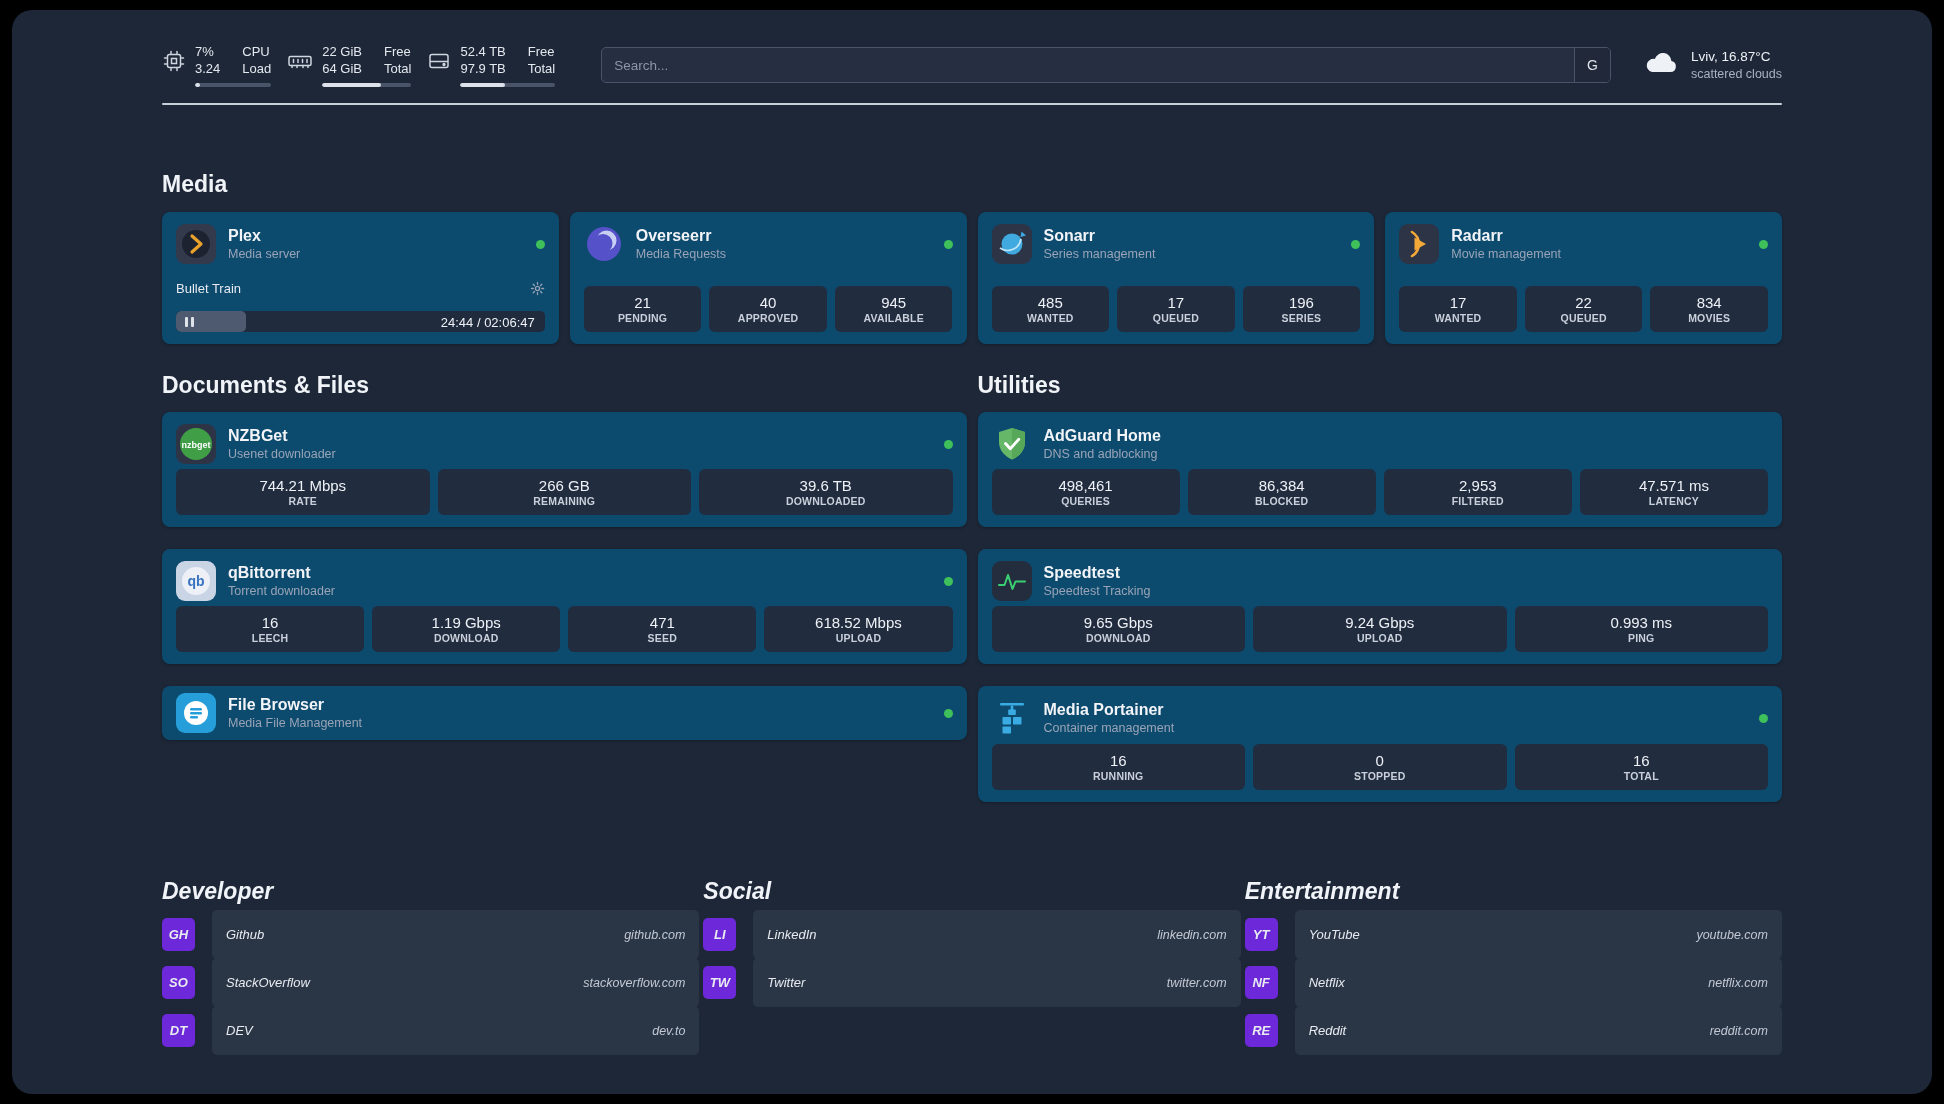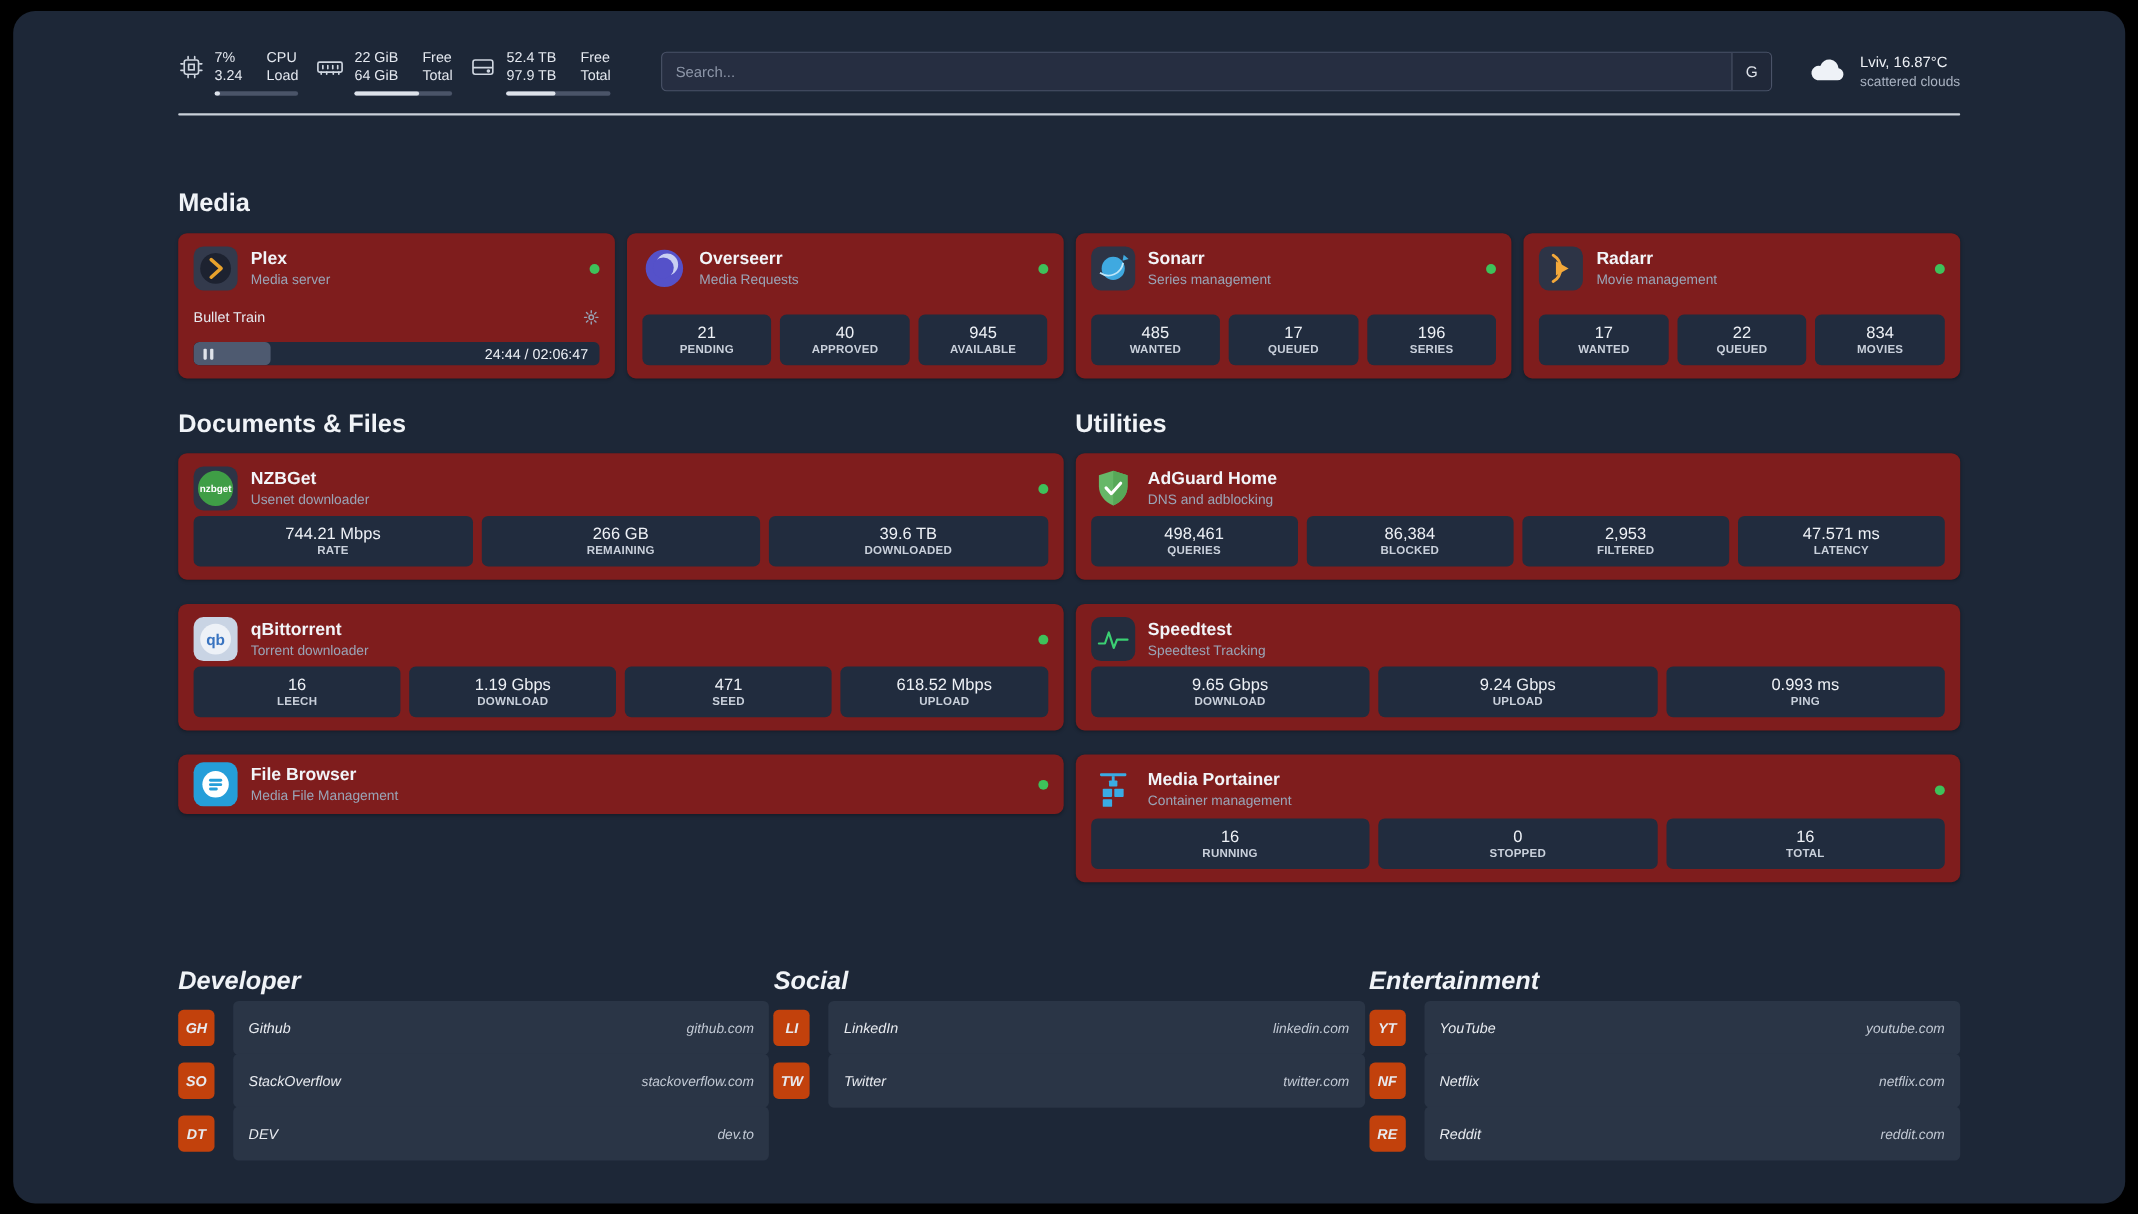--- a/index.html
+++ b/index.html
@@ -20,37 +20,37 @@
   .sysbar-fill { height: 100%; background: #dde2ea; border-radius: 2px; }
 
   .search-wrap { flex: 1; margin: 0 30px; display: flex; height: 36px; background: #262e41;
     border: 1px solid #4a5368; border-radius: 5px; overflow: hidden; align-items: stretch; }
   .search-input { flex: 1; background: transparent; border: none; outline: none; color: #e8ecf2;
     padding: 0 12px; font-size: 13.5px; font-family: inherit; }
   .search-input::placeholder { color: #8d96a8; }
   .search-engine { width: 36px; background: #202839; border-left: 1px solid #4a5368; color: #dfe3ea;
     display: flex; align-items: center; justify-content: center; font-size: 14px; cursor: pointer; }
 
-  .weather { display: flex; align-items: center; gap: 10px; }
+  .weather { display: flex; gap: 10px; }
   .weather-loc { font-size: 13.5px; color: #eef1f6; line-height: 18px; }
   .weather-cond { font-size: 12.5px; color: #a9b2c1; line-height: 16px; }
 
   .divider { height: 2px; background: rgba(233,238,246,0.85); margin-top: 9px; border-radius: 1px; }
 
   
   .section-title { font-size: 23px; font-weight: 600; color: #f0f3f7; }
   .media-title { margin: 66px 0 14px; }
   .media-row { display: flex; gap: 11px; }
   .two-col { display: flex; gap: 11px; margin-top: 28px; }
   .col { flex: 1; min-width: 0; }
   .col .section-title { margin-bottom: 13px; }
   .col .app-card + .app-card { margin-top: 22px; }
 
   
-  .app-card { background: #7f1d1d; border-radius: 8px; padding: 12px 14px; position: relative;
+  .app-card { background: #0c4a6e; border-radius: 8px; padding: 12px 14px; position: relative;
     display: flex; flex-direction: column; justify-content: space-between;
     box-shadow: 0 1px 3px rgba(0,0,0,0.25); cursor: pointer; }
   .media-row .app-card { flex: 1; height: 132px; min-width: 0; }
   .card-stats { height: 115px; }
   .card-short { height: 54px; justify-content: center; }
   .card-portainer { height: 116px; }
 
   .app-header { display: flex; align-items: center; gap: 12px; }
   .badge { width: 40px; height: 40px; border-radius: 9px; display: flex; align-items: center;
     justify-content: center; flex: none; }
@@ -81,21 +81,21 @@
   .pause { position: absolute; left: 9px; top: 50%; transform: translateY(-50%); display: flex; gap: 3px; cursor: pointer; }
   .pause i { width: 3px; height: 10px; background: #dfe3ea; display: block; border-radius: 1px; }
   .player-time { position: absolute; right: 10px; top: 50%; transform: translateY(-50%);
     font-size: 13px; color: #eef1f6; white-space: nowrap; }
 
   
   .bm-row { display: flex; gap: 4px; margin-top: 76px; font-style: italic; }
   .bm-col { flex: 1; min-width: 0; }
   .bm-col .section-title { margin-bottom: 13px; }
   .bm-item { display: flex; align-items: center; gap: 17px; margin-bottom: 15px; height: 33px; cursor: pointer; }
-  .bm-abbr { width: 33px; height: 33px; background: #c2410c; border-radius: 5px; display: flex;
+  .bm-abbr { width: 33px; height: 33px; background: #6d28d9; border-radius: 5px; display: flex;
     align-items: center; justify-content: center; font-weight: 700; font-size: 13px; color: #e8ebf0; flex: none; }
   .bm-pill { flex: 1; height: 49px; background: #2a3546; border-radius: 5px; display: flex;
     align-items: center; justify-content: space-between; padding: 0 14px; min-width: 0; }
   .bm-name { font-size: 13px; color: #e8ebf0; white-space: nowrap; }
   .bm-domain { font-size: 12.5px; color: #c2c9d4; white-space: nowrap; }
 </style>
 </head>
 <body>
 
 <div class="window">

